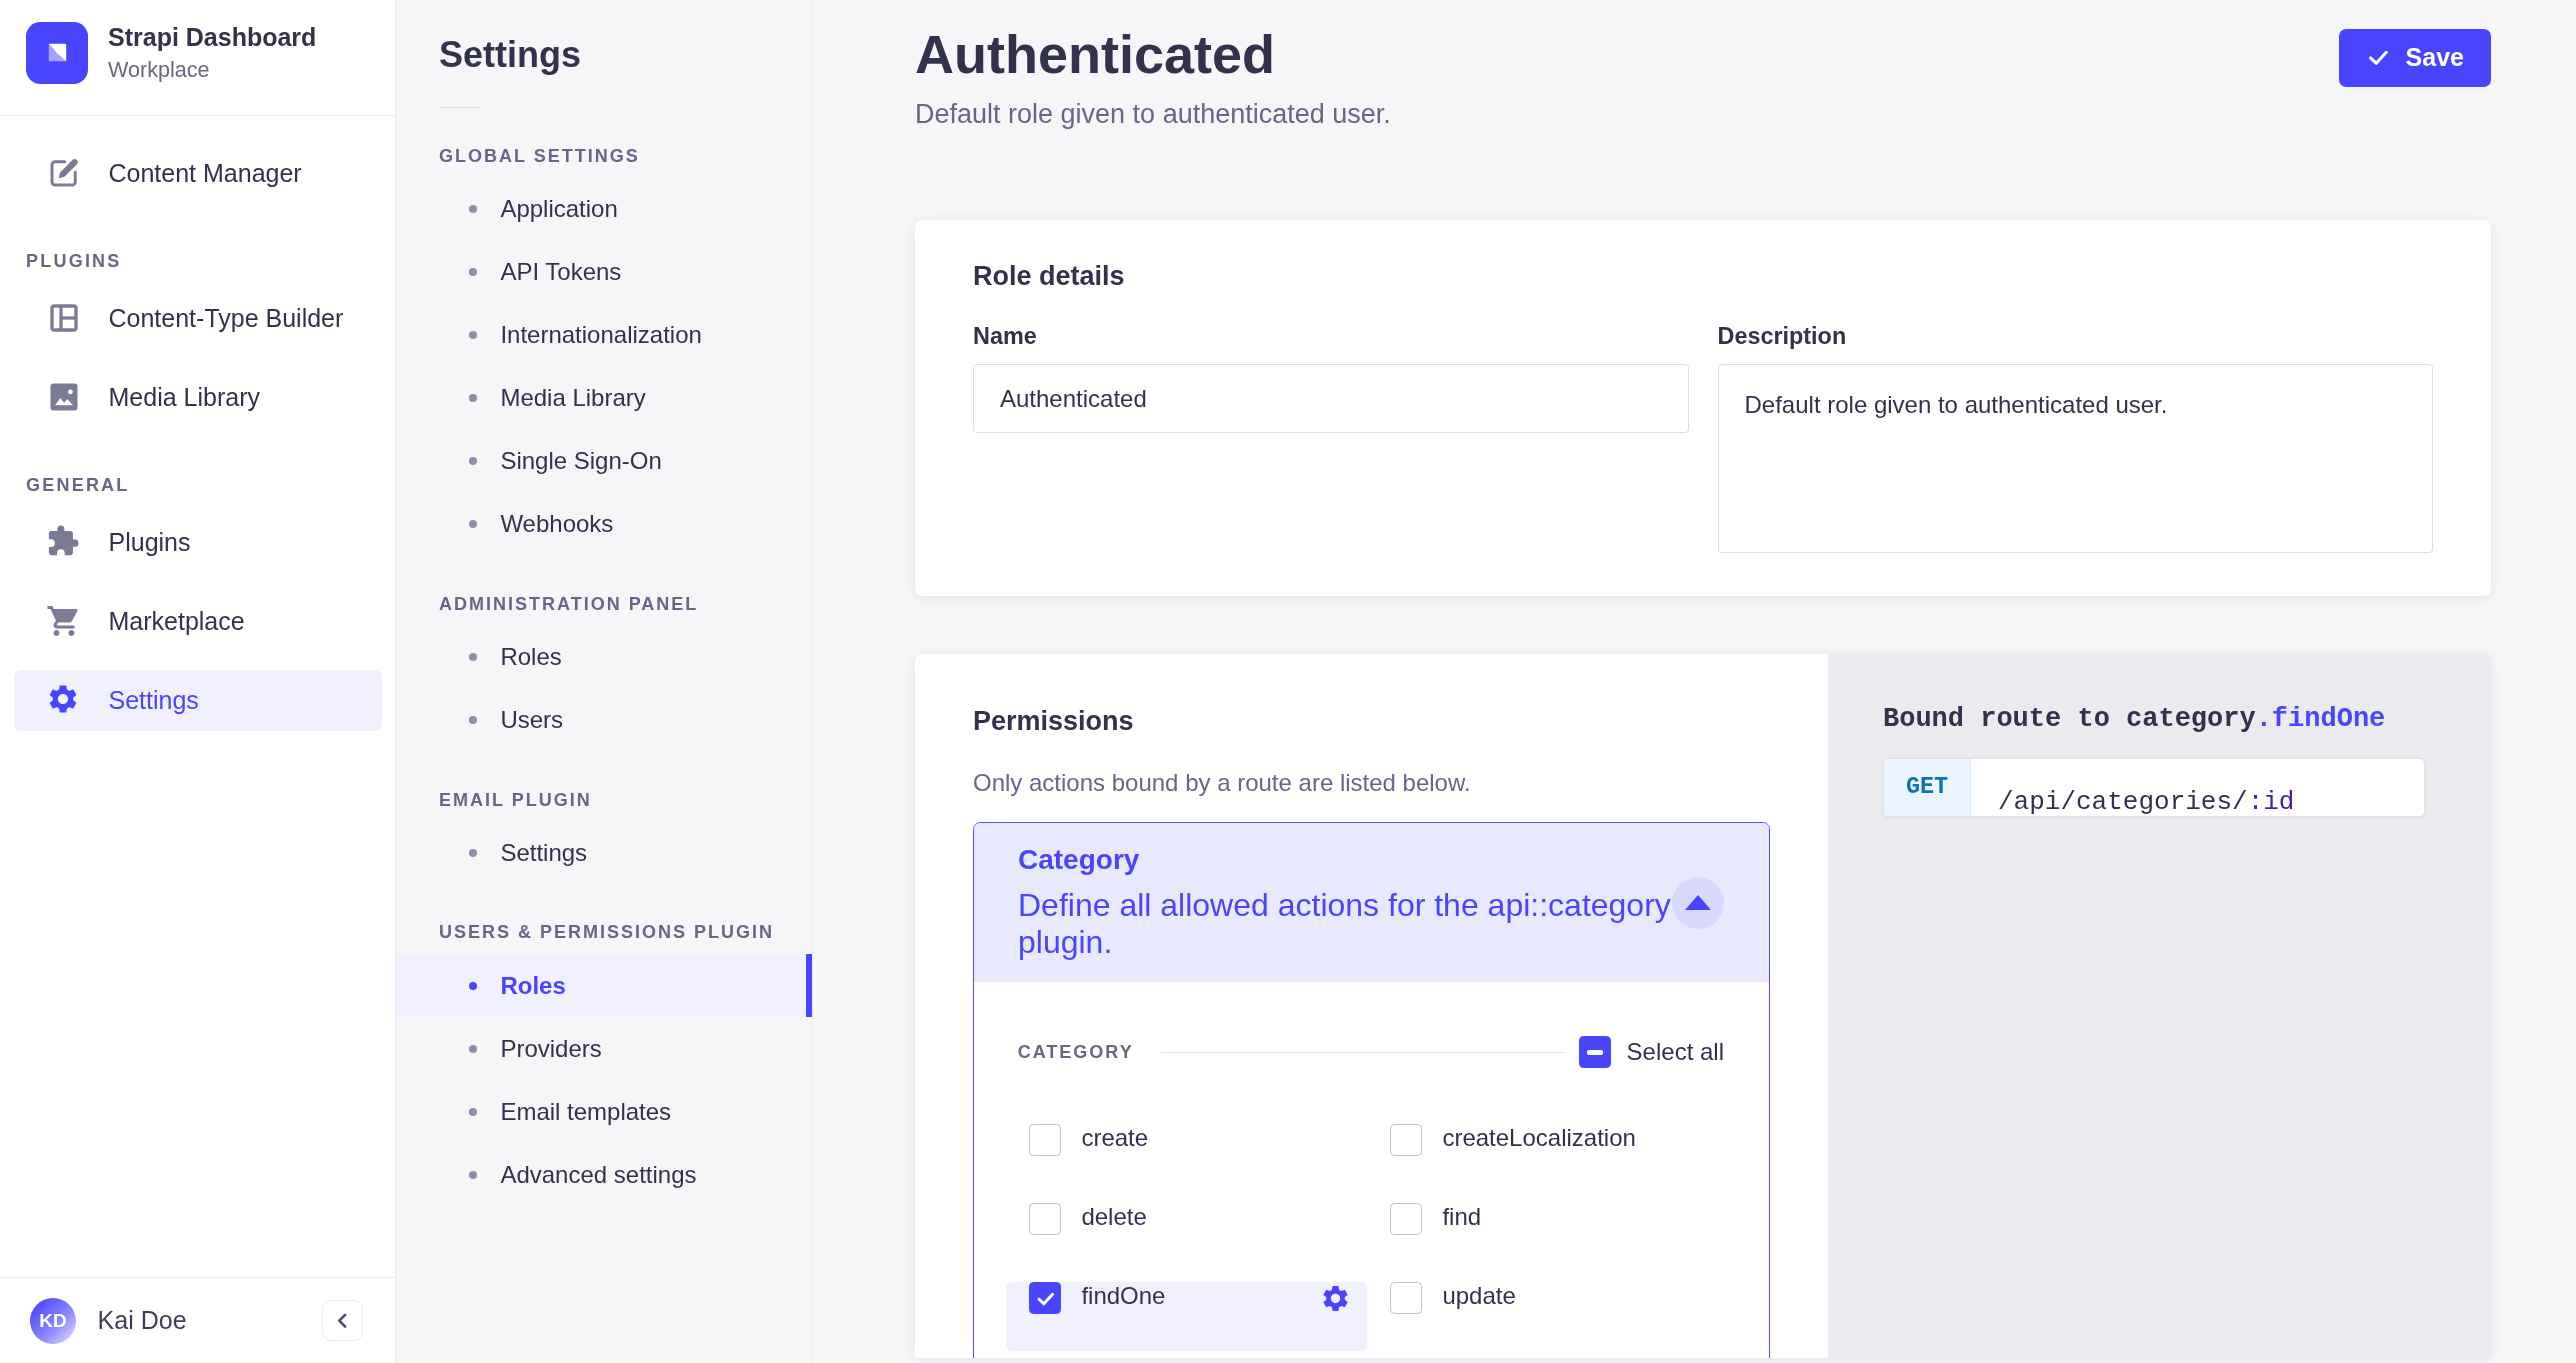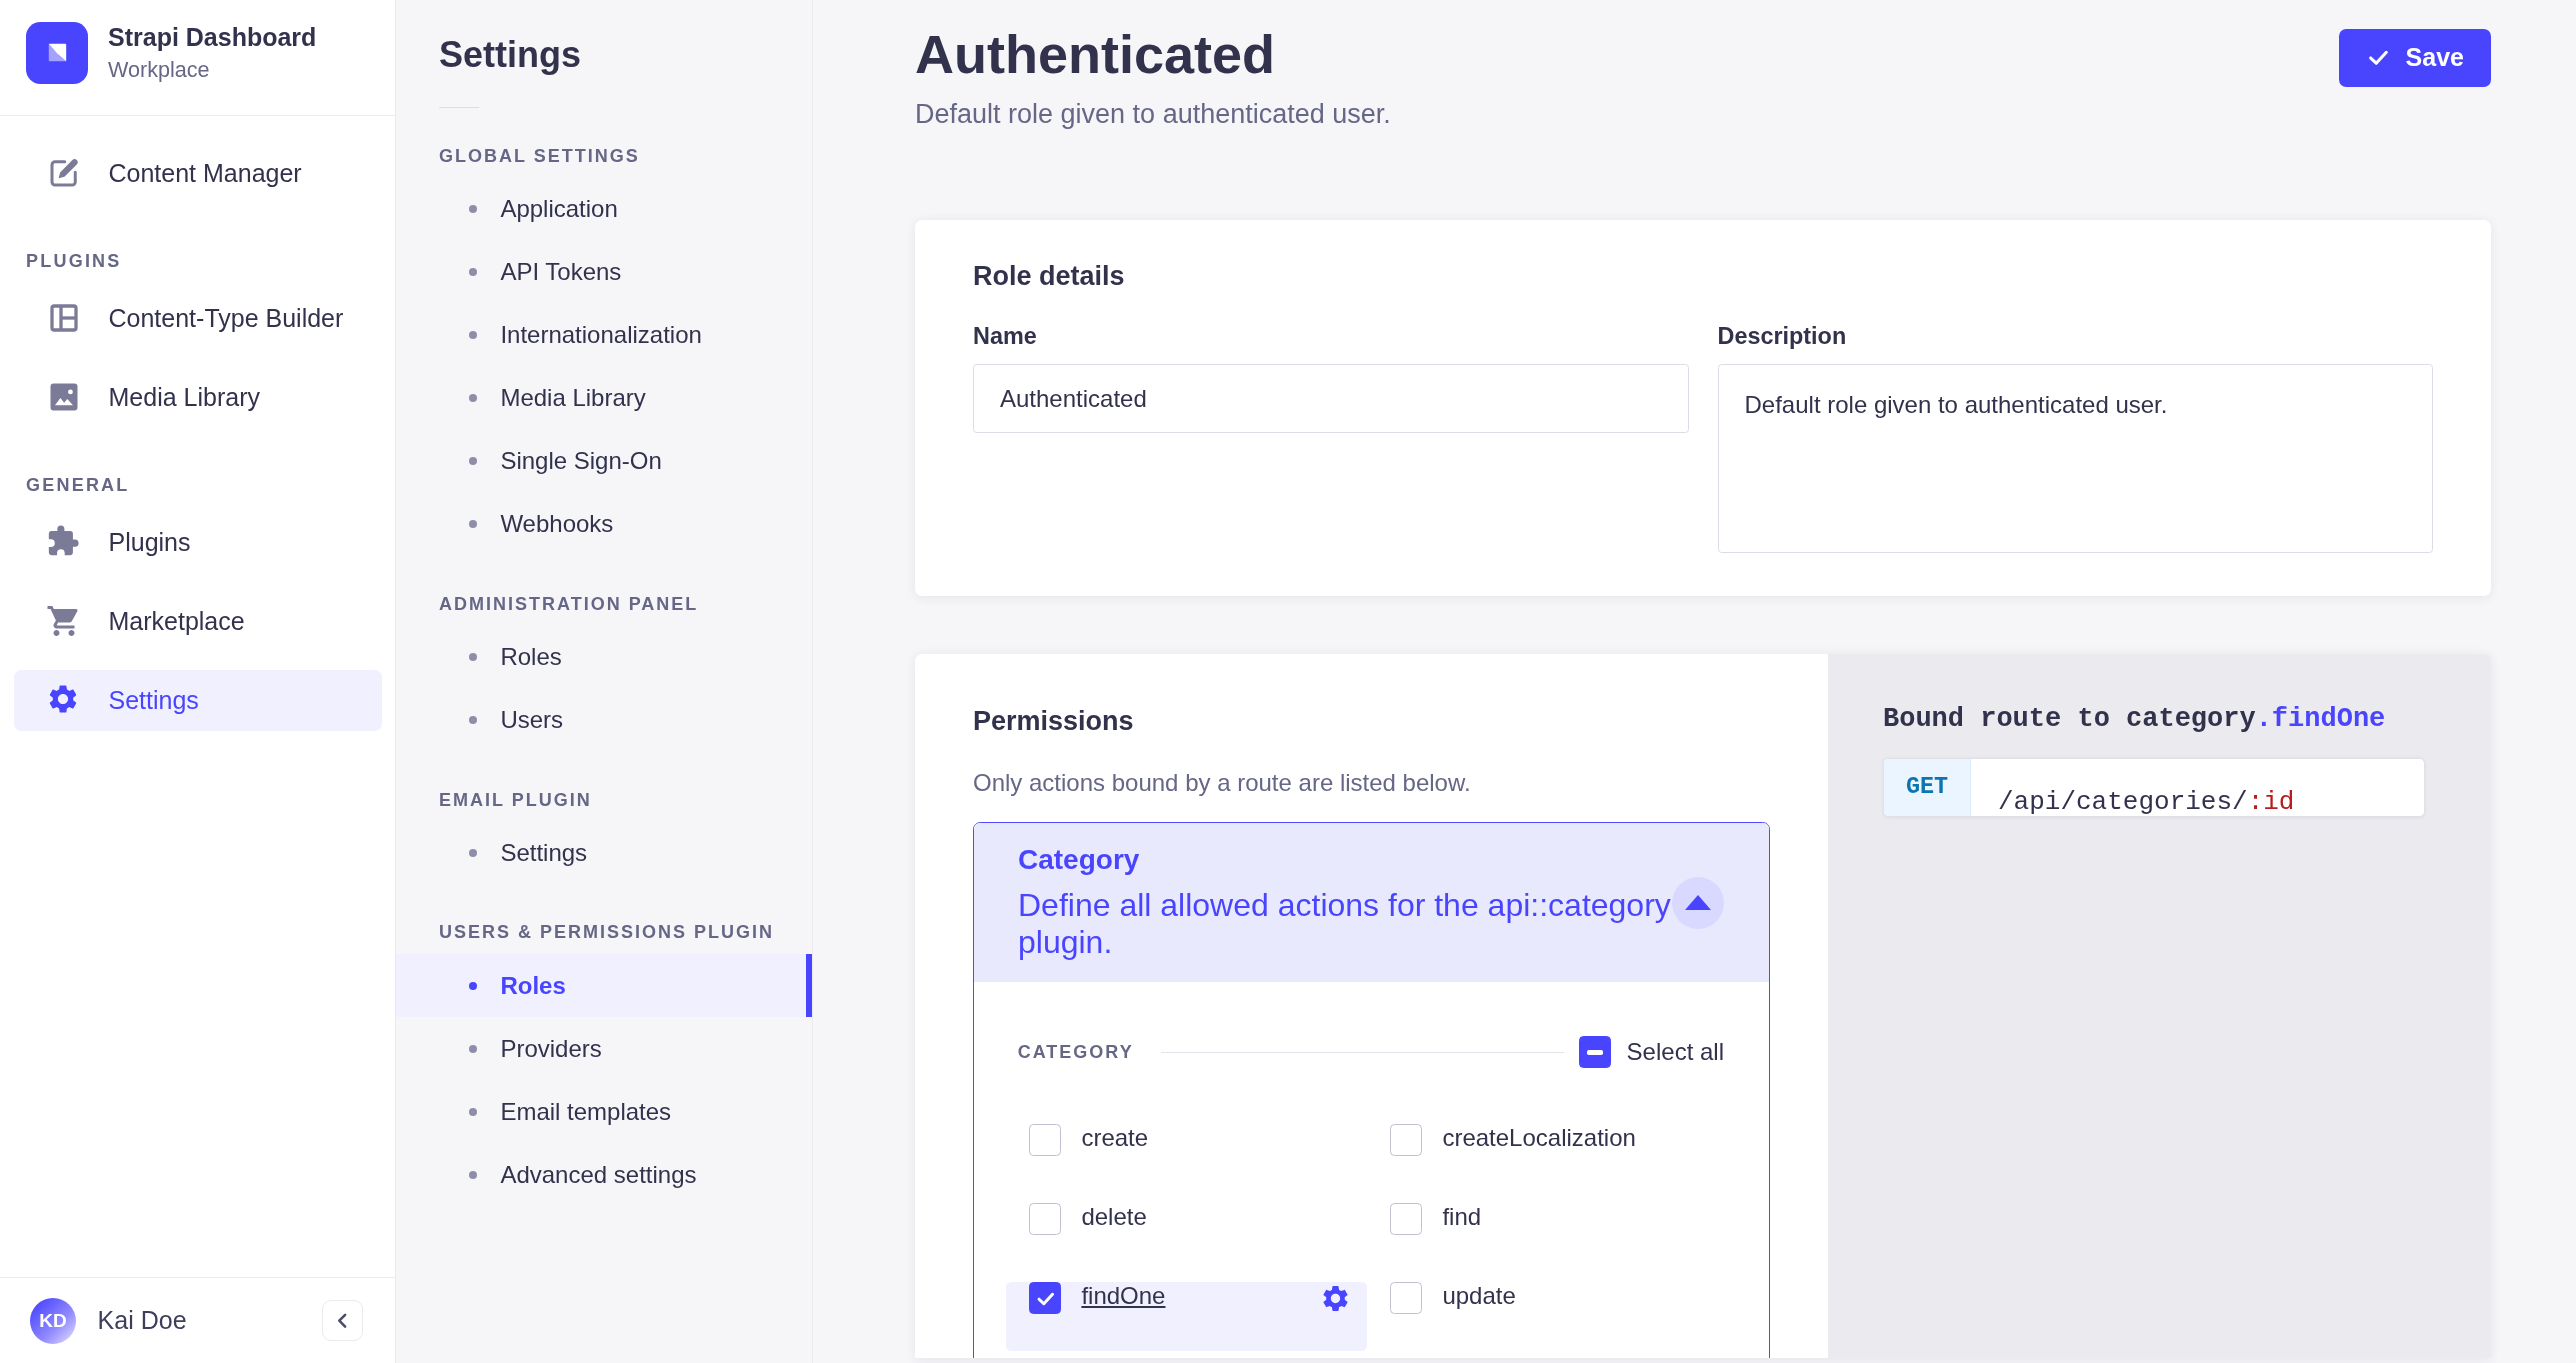--- a/index.html
+++ b/index.html
@@ -146,42 +146,42 @@
   }
   .checkbox.checked, .checkbox.indeterminate { background:#4945ff; border-color:#4945ff; }
   .minus-bar { width:16px; height:4.5px; border-radius:1.8px; background:#fff; }
   .perm-grid {
     margin-top:56px; display:grid; grid-template-columns:361px 361px; row-gap:10px;
   }
   .perm-cell {
     height:69px; display:flex; align-items:flex-start; gap:20px;
     padding:0 16px 0 23.4px; border-radius:5.4px; font-size:24px; color:#32324d;
   }
-  .perm-cell.selected { background:#f0f0ff;text-decoration:underline; }
+  .perm-cell.selected { background:#f0f0ff; }
   .gear-btn {
     margin-left:auto; background:none; border:none; color:#4945ff; cursor:pointer;
     width:32px; height:32px; display:flex; align-items:center; justify-content:center;
   }
 
   
   .perm-right { flex:1; background:#eaeaef; padding:50px 0 0 55px;font-family:Liberation Mono, monospace; }
   .route-title { font-size:27px; font-weight:700; color:#32324d; }
   .route-action { color:#4945ff; }
   .route-box {
     margin-top:23.4px; width:542px; height:59px; background:#fff;
     border:0.9px solid #e0e0e6; border-radius:5.4px; display:flex; overflow:hidden;
     box-shadow:0 0.9px 3.6px rgba(33,33,52,.06);
   }
   .route-method {
     width:87px; background:#eaf5ff; color:#0c75af; font-size:23.4px; font-weight:700;
     display:flex; align-items:center; justify-content:center;
     border-right:0.9px solid #d9ecfb; flex:none;
   }
   .route-path { display:flex; align-items:center; padding-left:27px; font-size:26px; color:#32324d;margin-top:30px; }
-  .route-param { color:#b91c1c; }
+  .route-param { color:#4c1d95; }
 </style>
 </head>
 <body>
 
 <aside class="sidebar">
   <div class="brand">
     <div class="brand-logo">
       <svg viewBox="0 0 24 24" width="38" height="38">
         <path fill="#ffffff" d="M6.8 6.2h10.2c.45 0 .8.35.8.8v10.2l-5.9-5.1-5.1-5.9z"></path>
         <path fill="#ffffff" opacity="0.5" d="M6.8 6.2l5.1 5.9 5.9 5.1H7.6c-.45 0-.8-.35-.8-.8V6.2z"></path>

